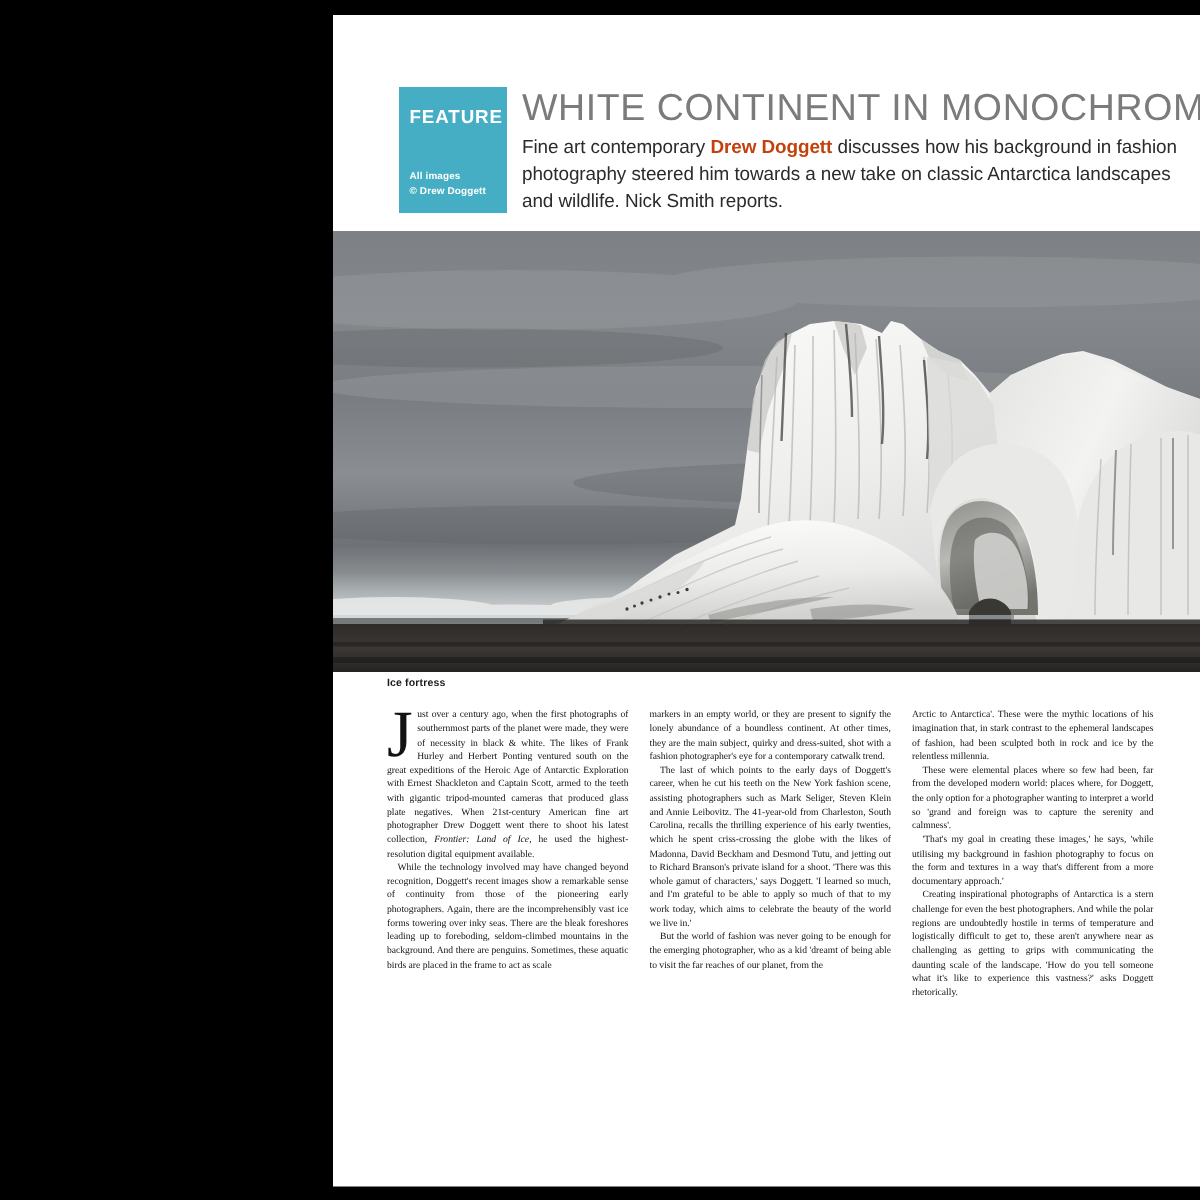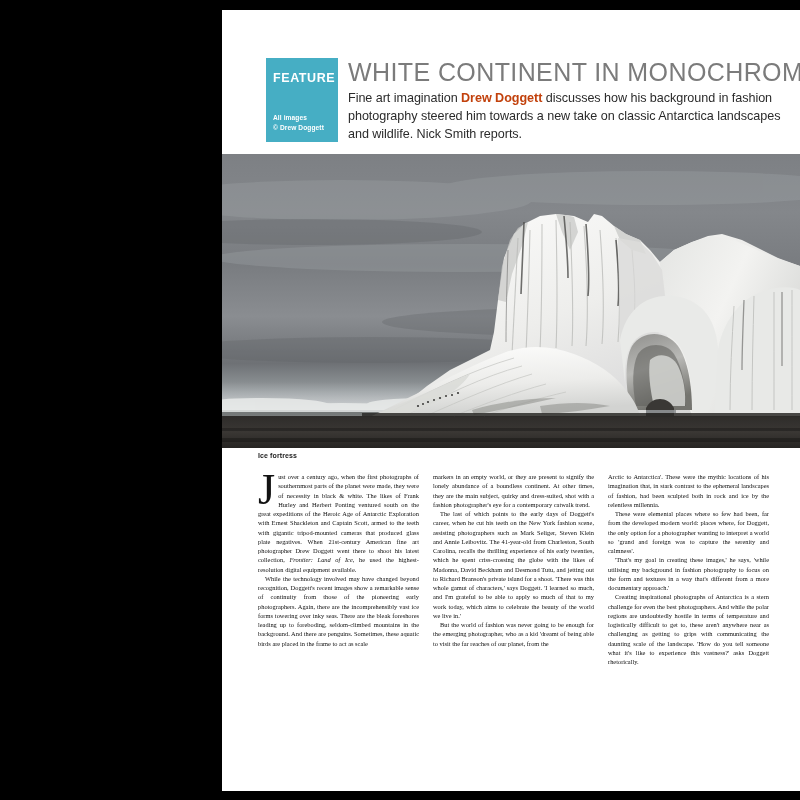--- a/index.html
+++ b/index.html
@@ -107,21 +107,21 @@
       <div class="feature-badge" style="background: rgb(70, 174, 196);">
         <div class="kicker">FEATURE</div>
         <div class="credit">
           <div>All images</div>
           <div>© Drew Doggett</div>
         </div>
       </div>
 
       <div class="headline" style="color: rgb(123, 123, 123);">WHITE CONTINENT IN MONOCHROME</div>
 
-      <div class="standfirst"><span>Fine art imagination </span><b>Drew Doggett</b><span> discusses how his background in fashion photography steered him towards a new take on classic Antarctica landscapes and wildlife. Nick Smith reports.</span></div>
+      <div class="standfirst"><span>Fine art contemporary </span><b>Drew Doggett</b><span> discusses how his background in fashion photography steered him towards a new take on classic Antarctica landscapes and wildlife. Nick Smith reports.</span></div>
     </div>
 
     <div class="hero">
       <svg viewBox="0 0 578 294" preserveAspectRatio="none">
         <defs>
           <linearGradient id="sky" x1="0" y1="0" x2="0" y2="1">
             <stop offset="0" stop-color="#7d8084"></stop>
             <stop offset="0.22" stop-color="#84878b"></stop>
             <stop offset="0.42" stop-color="#797c80"></stop>
             <stop offset="0.62" stop-color="#8a8d91"></stop>

